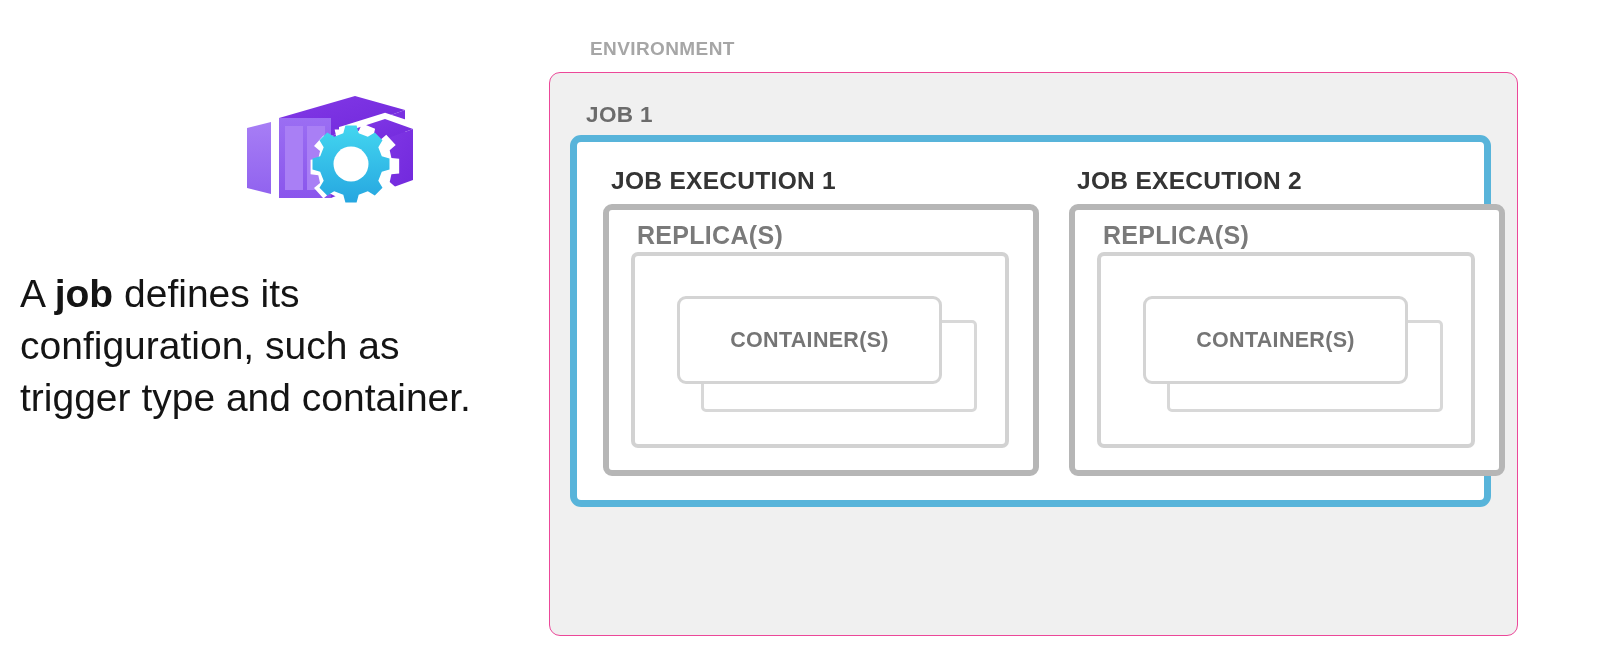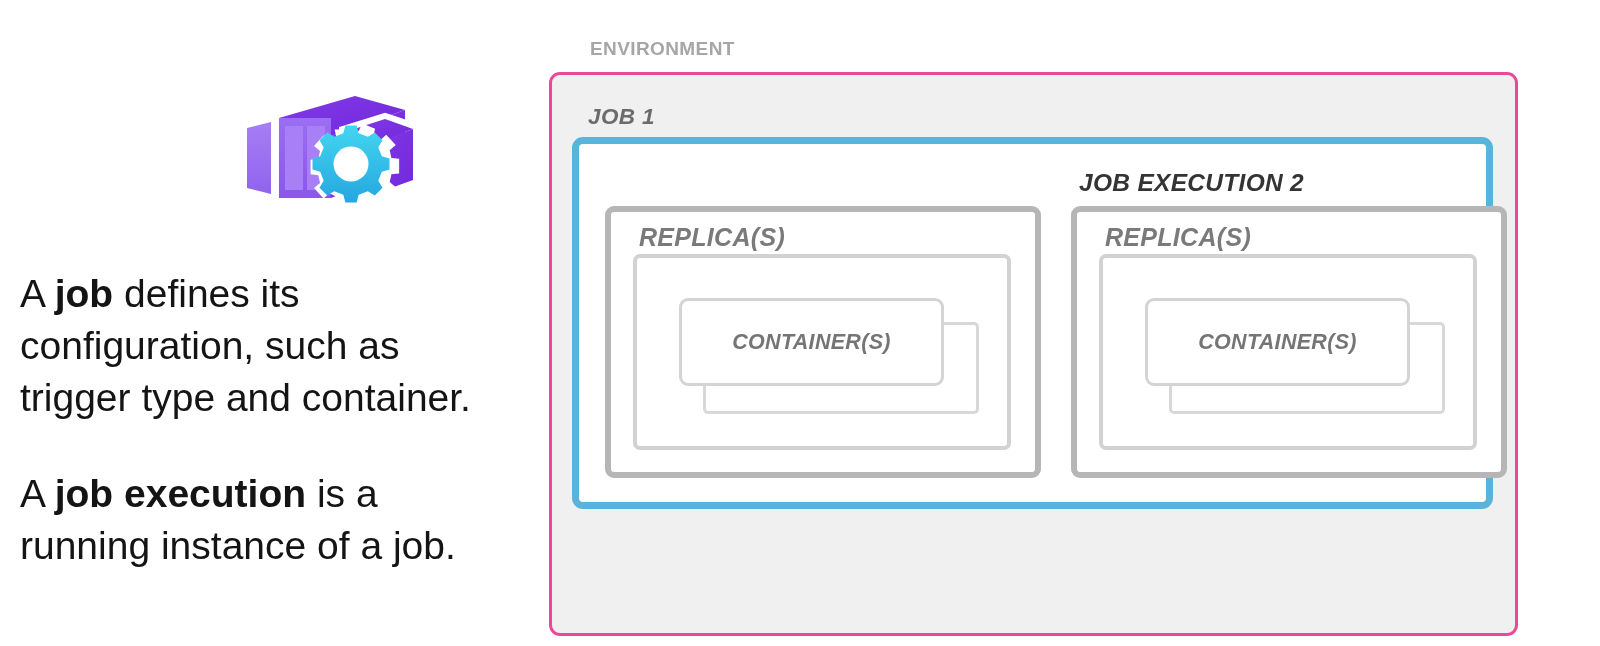--- a/index.html
+++ b/index.html
@@ -65,23 +65,22 @@
   }
 
   #environment-box {
     position: absolute;
     left: 549px;
     top: 72px;
     width: 969px;
     height: 564px;
     box-sizing: border-box;
     background: #f0f0f0;
-    border: 3px solid #ec4899;
+    border: 1px solid #ec4899;
     border-radius: 11px;
-    font-style: italic;
   }
 
   #job1-label {
     position: absolute;
     left: 36px;
     top: 29px;
     font-size: 22.5px;
     font-weight: 700;
     letter-spacing: 0.4px;
     color: #6b6b6b;
@@ -240,33 +239,33 @@
                    L -34,54 L -45,43 L -39,33 L -44,20 L -55,17 L -55,1
                    L -44,-2 L -39,-15 L -45,-25 L -34,-36 L -24,-30 L -11,-35 Z" fill="url(#gGear)" transform="translate(0,-9)"></path>
           <circle cx="0" cy="0" r="25" fill="#ffffff"></circle>
         </g>
       </g>
     </svg>
   </div>
 
   <div id="caption-block">
     <p><span>A </span><b>job</b><span> defines its configuration, such as trigger type and container.</span></p>
-    <p class="second"><span>A </span><b>job execution</b><span> is a running instance of a job.</span></p>
   </div>
 </div>
 
 <div id="environment-label">ENVIRONMENT</div>
 
 <div id="environment-box">
 
   <div id="job1-label">JOB 1</div>
 
   <div id="job-executions-group">
 
     <div class="job-execution" id="job-execution-1">
+      <div class="job-execution-label">JOB EXECUTION 1</div>
       <div class="replicas-label">REPLICA(S)</div>
       <div class="replicas-box">
         <div class="container-stack">
           <div class="container-box-back"></div>
           <div class="container-box-front">
             <span class="container-label">CONTAINER(S)</span>
           </div>
         </div>
       </div>
     </div>

